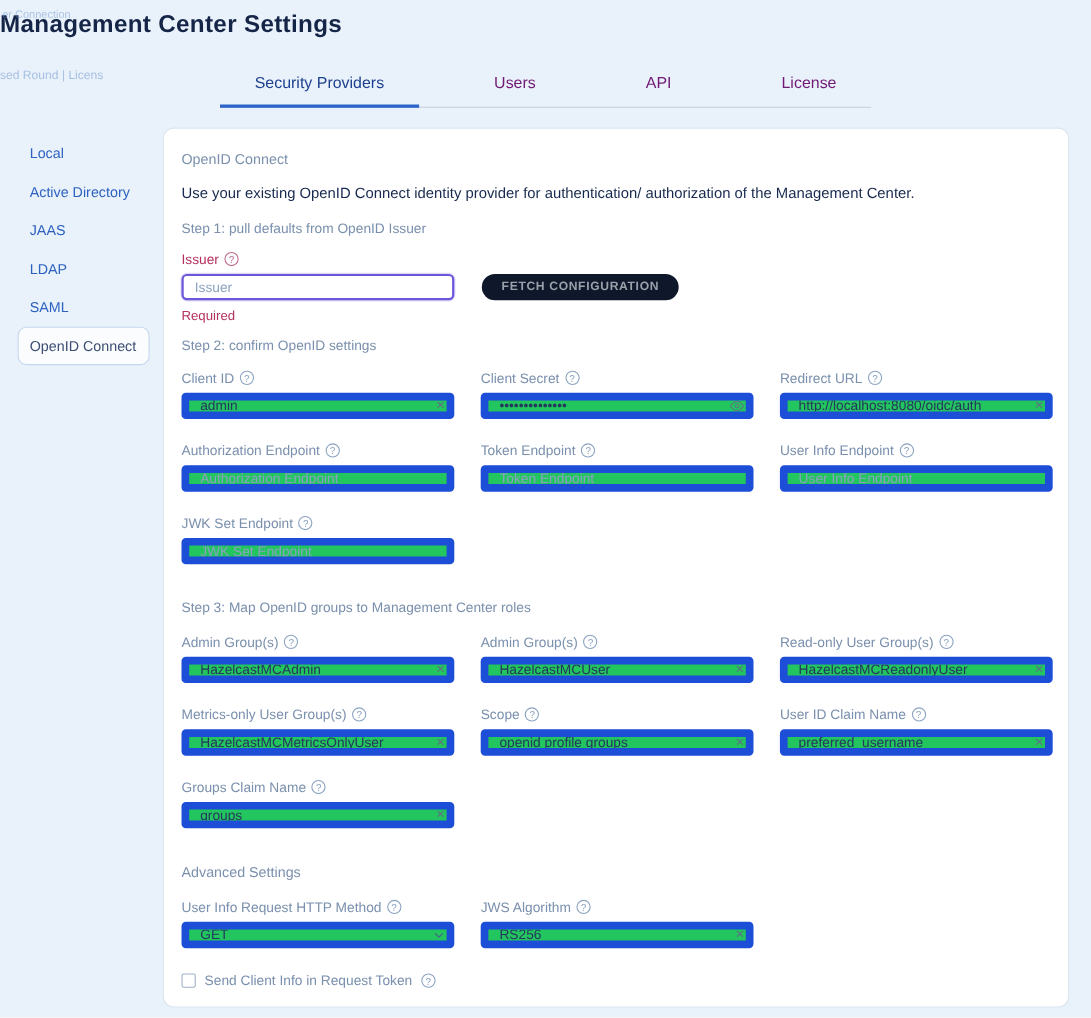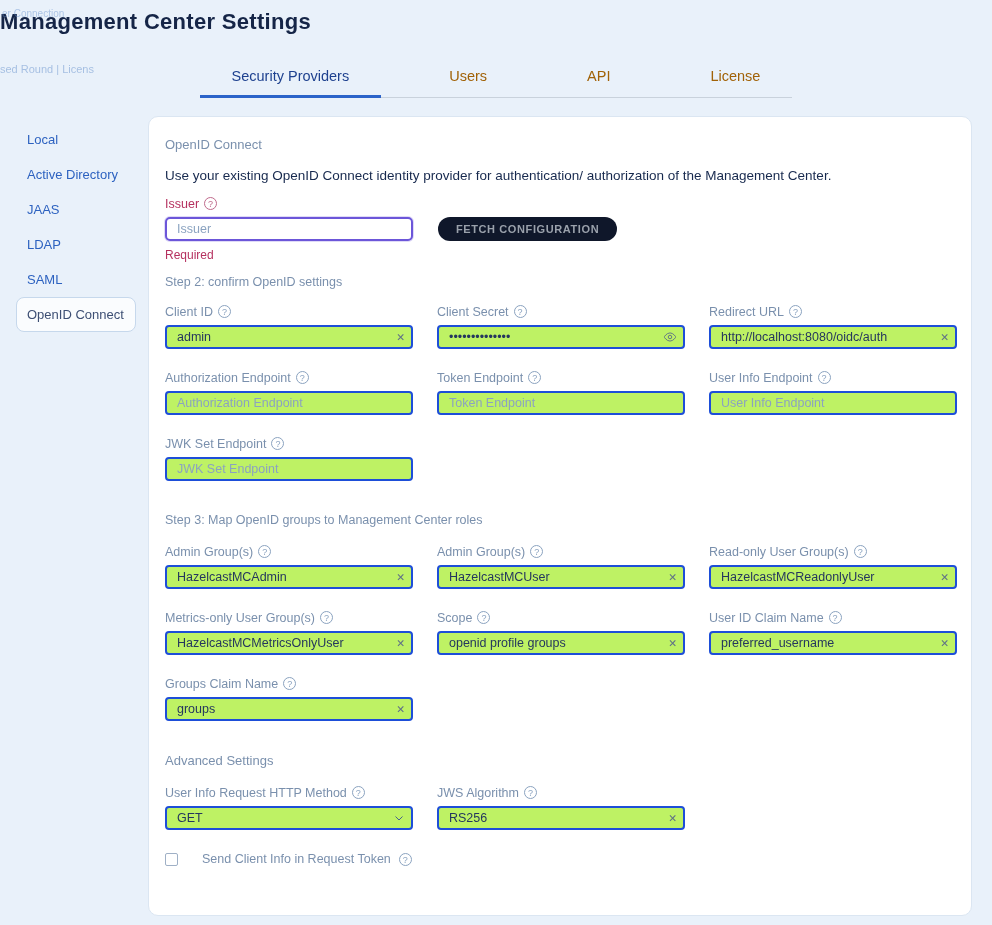--- a/index.html
+++ b/index.html
@@ -16,21 +16,21 @@
 
   .page-title{
     padding-top:9px;font-size:22px;font-weight:600;
     letter-spacing:.3px;color:#152547;
   }
 
   
   .tabs{display:flex;justify-content:center;margin-top:25px;}
   .tabs-inner{display:flex;border-bottom:1px solid #c9d2dc;gap:36px;}
   .tab{
-    padding:8px 32px 13px;font-size:14.5px;color:#a16207;cursor:pointer;
+    padding:8px 32px 13px;font-size:14.5px;color:#701a75;cursor:pointer;
     position:relative;white-space:nowrap;
   }
   .tab.active{color:#1e418f;}
   .tab.active::after{
     content:"";position:absolute;left:0;right:0;bottom:-1px;height:3px;background:#2b63c9;
   }
 
   
   .sidebar{position:absolute;left:16px;top:122px;width:120px;display:flex;flex-direction:column;}
   .side-item{
@@ -59,21 +59,21 @@
   }
   .help::before{content:"?";}
   .error-label .help{border-color:#c06a8c;color:#c06a8c;}
 
   .row{display:flex;gap:24px;margin-top:22px;}
   .row.first{margin-top:16px;}
   .field{width:248px;}
   .input-wrap{position:relative;width:248px;}
   .input{
     width:100%;height:24px;box-sizing:border-box;
-    background:#bef264;border:2px solid #1d4ed8;border-radius:4px;
+    background:#22c55e;border:7px solid #1d4ed8;border-radius:4px;
     font-size:12.5px;color:#25375e;padding:0 26px 0 10px;
     font-family:"Liberation Sans", sans-serif;outline:none;
   }
   .input::placeholder{color:#8ba3c0;}
   .input.focused{
     background:#ffffff;border:2px solid #6c56d9;border-radius:5px;
     box-shadow:0 0 0 1px rgba(108,86,217,.22);
   }
   .input-icon{
     position:absolute;right:8px;top:50%;transform:translateY(-50%);
@@ -91,21 +91,21 @@
   }
 
   .section-gap{margin-top:32px;}
   .advanced{font-size:13px;color:#7a90ad;margin-top:32px;}
 
   .checkbox-row{display:flex;align-items:center;gap:8px;margin-top:22px;}
   .checkbox{
     width:13px;height:13px;box-sizing:border-box;border:1px solid #9fb0c6;
     border-radius:2px;background:#fff;cursor:pointer;flex:0 0 auto;
   }
-  .checkbox-label{font-size:12.5px;color:#7a90ad;margin-left:16px;}
+  .checkbox-label{font-size:12.5px;color:#7a90ad;}
 
   .eye-svg{width:14px;height:14px;stroke:#5f7187;fill:none;stroke-width:1.6;}
   .chev-svg{width:12px;height:12px;stroke:#47618c;fill:none;stroke-width:2;}
 </style>
 </head>
 <body>
 
 <div class="bg-frag f1">er Connection</div>
 <div class="bg-frag f2">sed Round | Licens</div>
 
@@ -127,20 +127,21 @@
   <div class="side-item">LDAP</div>
   <div class="side-item">SAML</div>
   <div class="side-item selected">OpenID Connect</div>
 </div>
 
 <div class="card">
 
   <div class="panel-heading">OpenID Connect</div>
   <div class="panel-desc">Use your existing OpenID Connect identity provider for authentication/ authorization of the Management Center.</div>
 
+  <div class="step">Step 1: pull defaults from OpenID Issuer</div>
 
   <div class="field-label error-label" style="margin-top:14px;">
     <span>Issuer</span><span class="help"></span>
   </div>
   <div class="issuer-flex">
     <div class="input-wrap">
       <input class="input focused" type="text" placeholder="Issuer" style="">
     </div>
     <button class="btn-gray">FETCH CONFIGURATION</button>
   </div>

